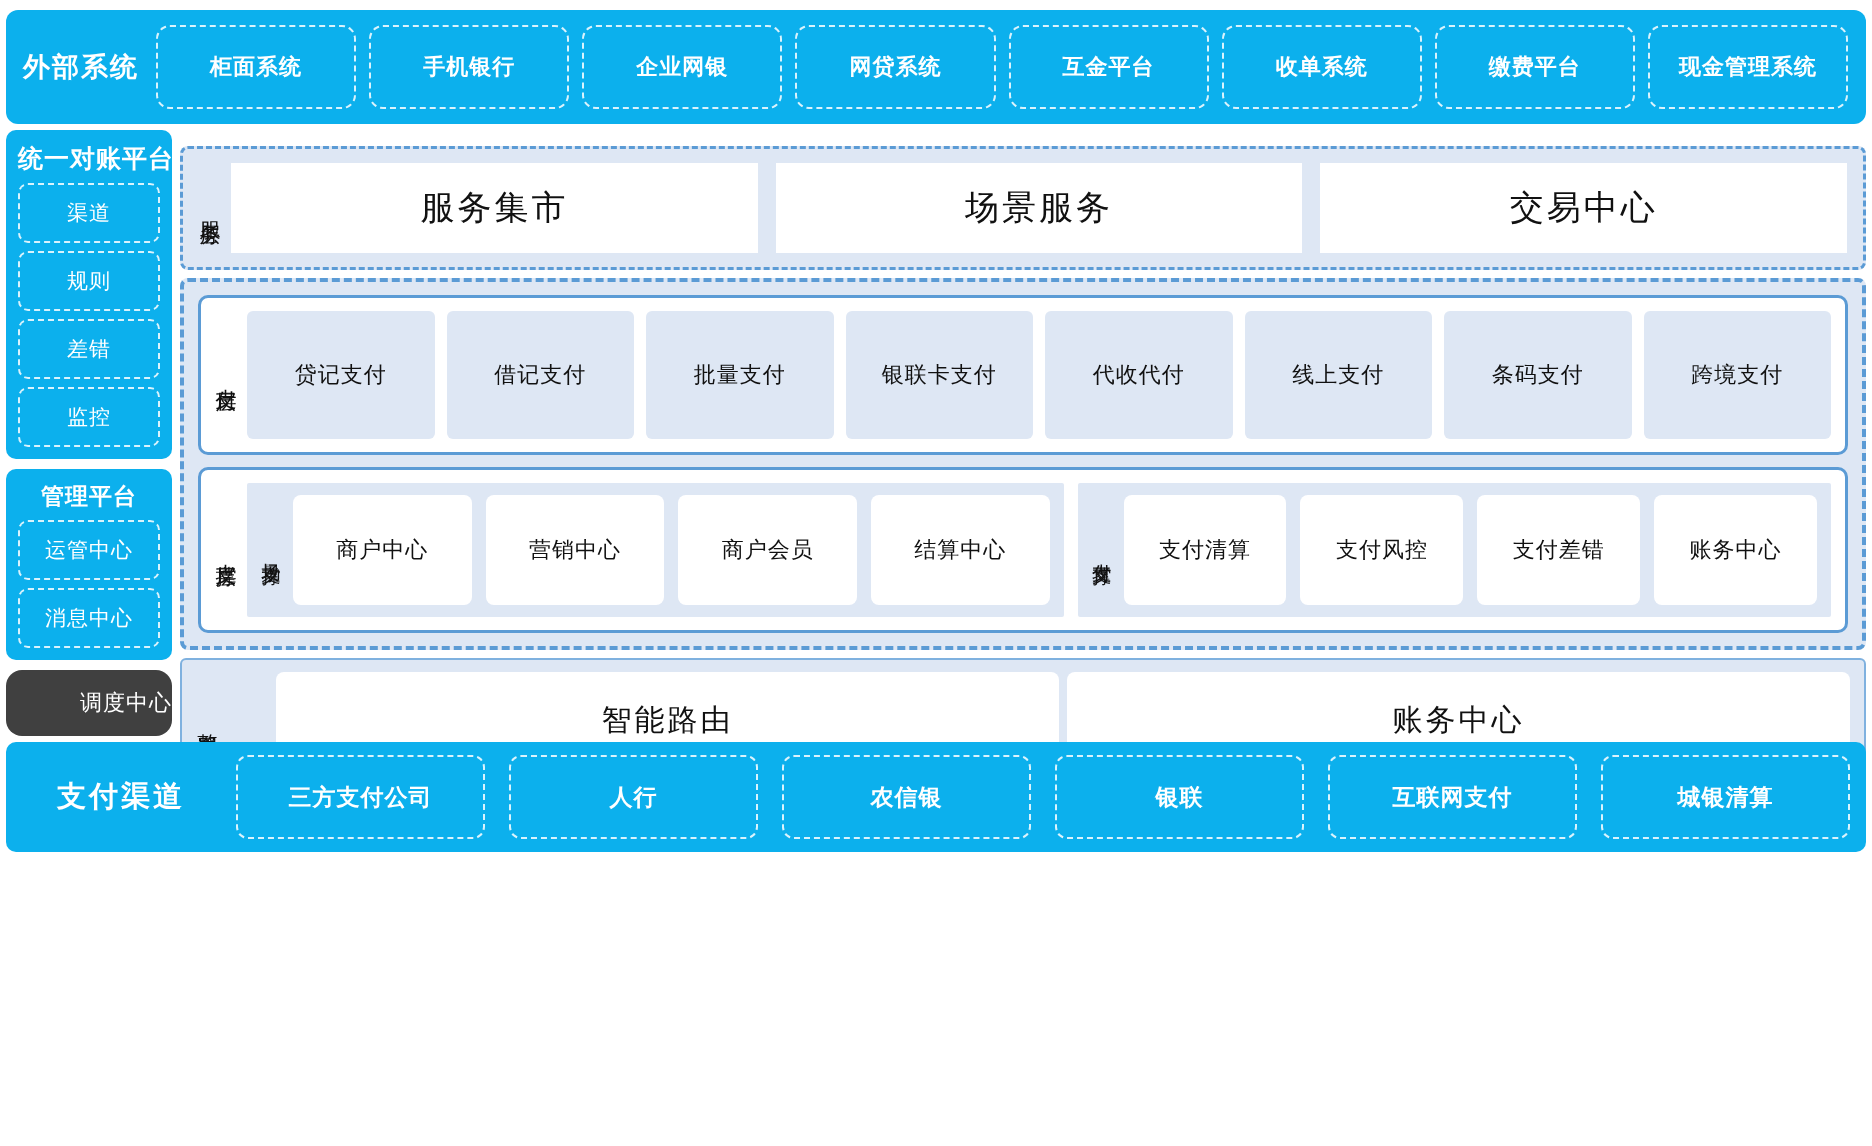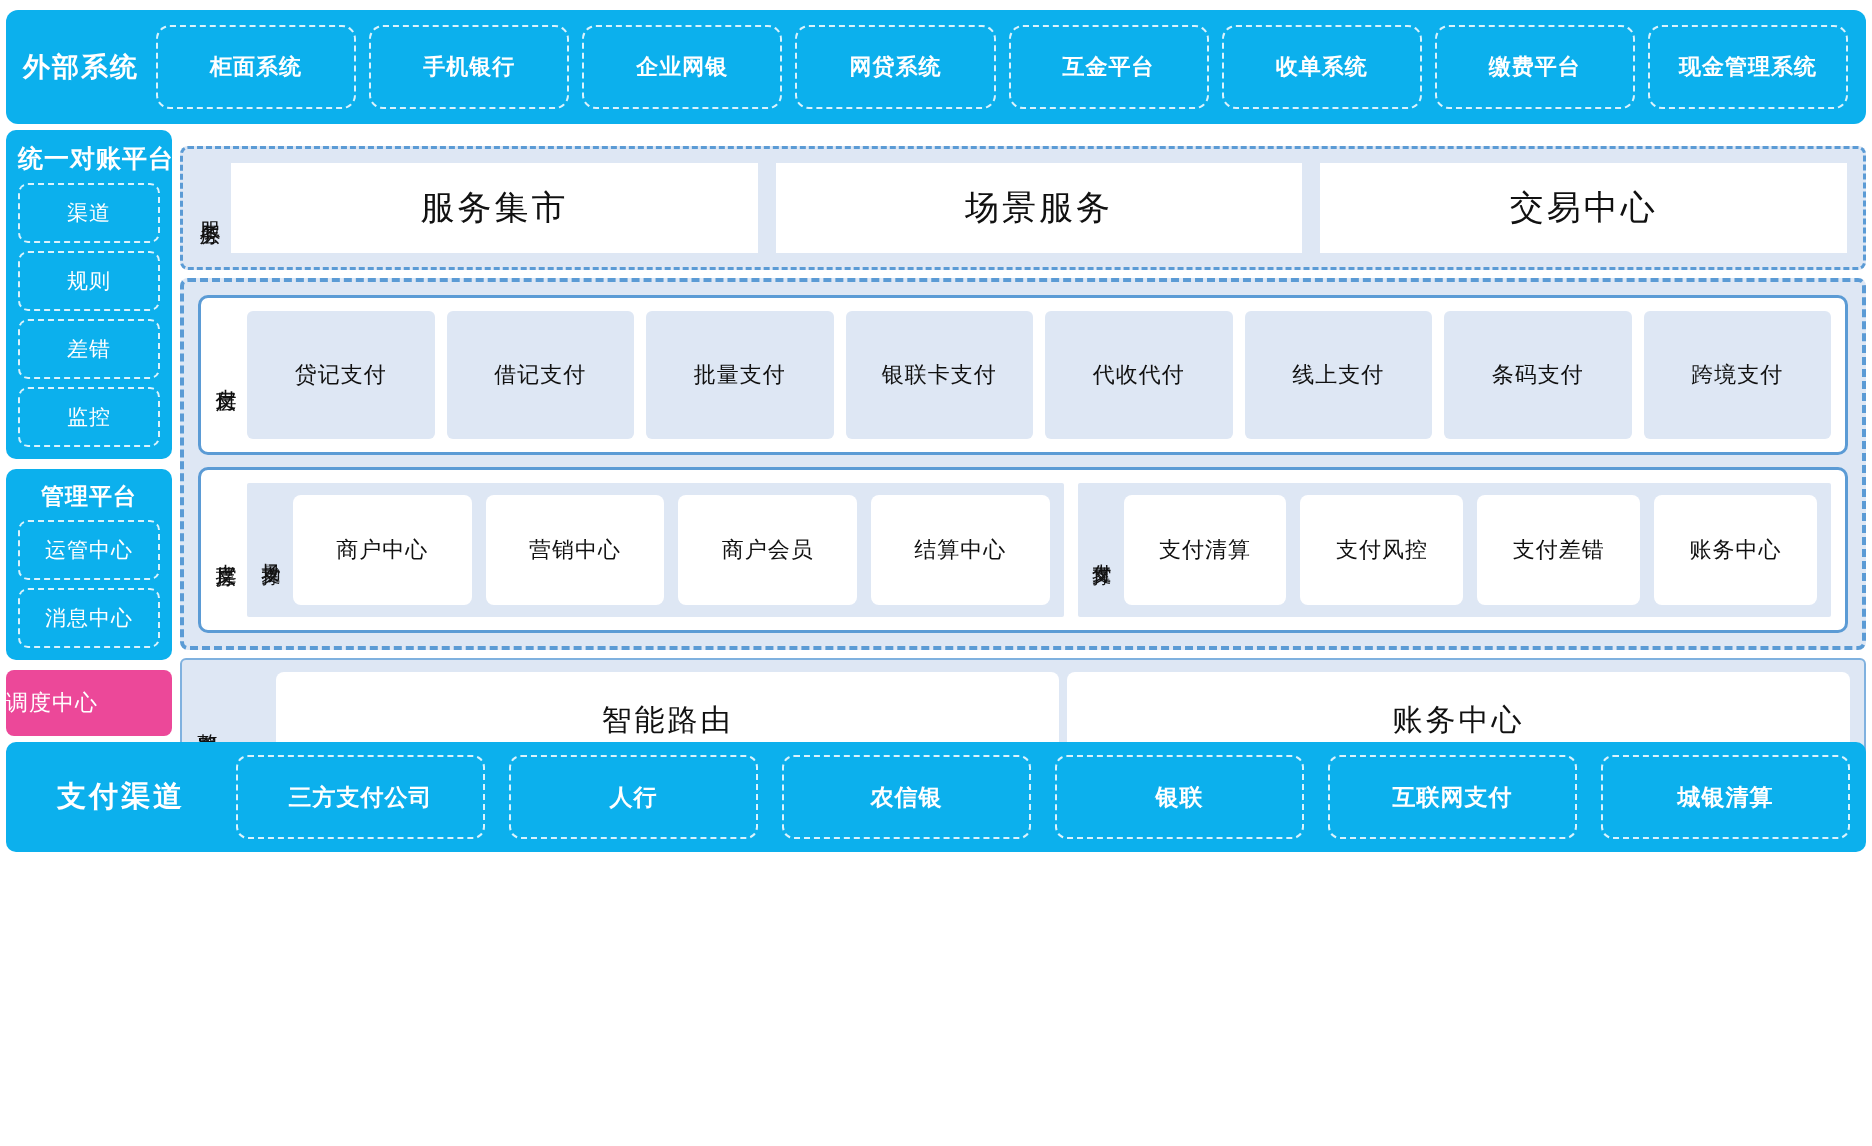--- a/index.html
+++ b/index.html
@@ -58,22 +58,22 @@
   }
   .panel-title.sm{font-size:23px;}
   .chip{
     border:2px dashed rgba(255,255,255,.85);border-radius:10px;
     color:#fff;font-size:21px;text-align:center;
     padding:14px 0;margin-bottom:8px;box-sizing:border-box;
     letter-spacing:1px;
   }
   .chip:last-child{margin-bottom:0;}
   .solid-box{
-    background:#ec4899;border-radius:8px;
-    color:#fff;font-size:22px;text-align:left;
+    background:#404040;border-radius:16px;
+    color:#fff;font-size:22px;text-align:right;
     padding:18px 0;letter-spacing:1px;
   }
 
   
   .stage{position:absolute;left:180px;top:146px;width:1686px;}
 
   
   .service-layer{
     border:3px dashed #5B9BD5;border-radius:8px;
     background:#DEE7F4;

